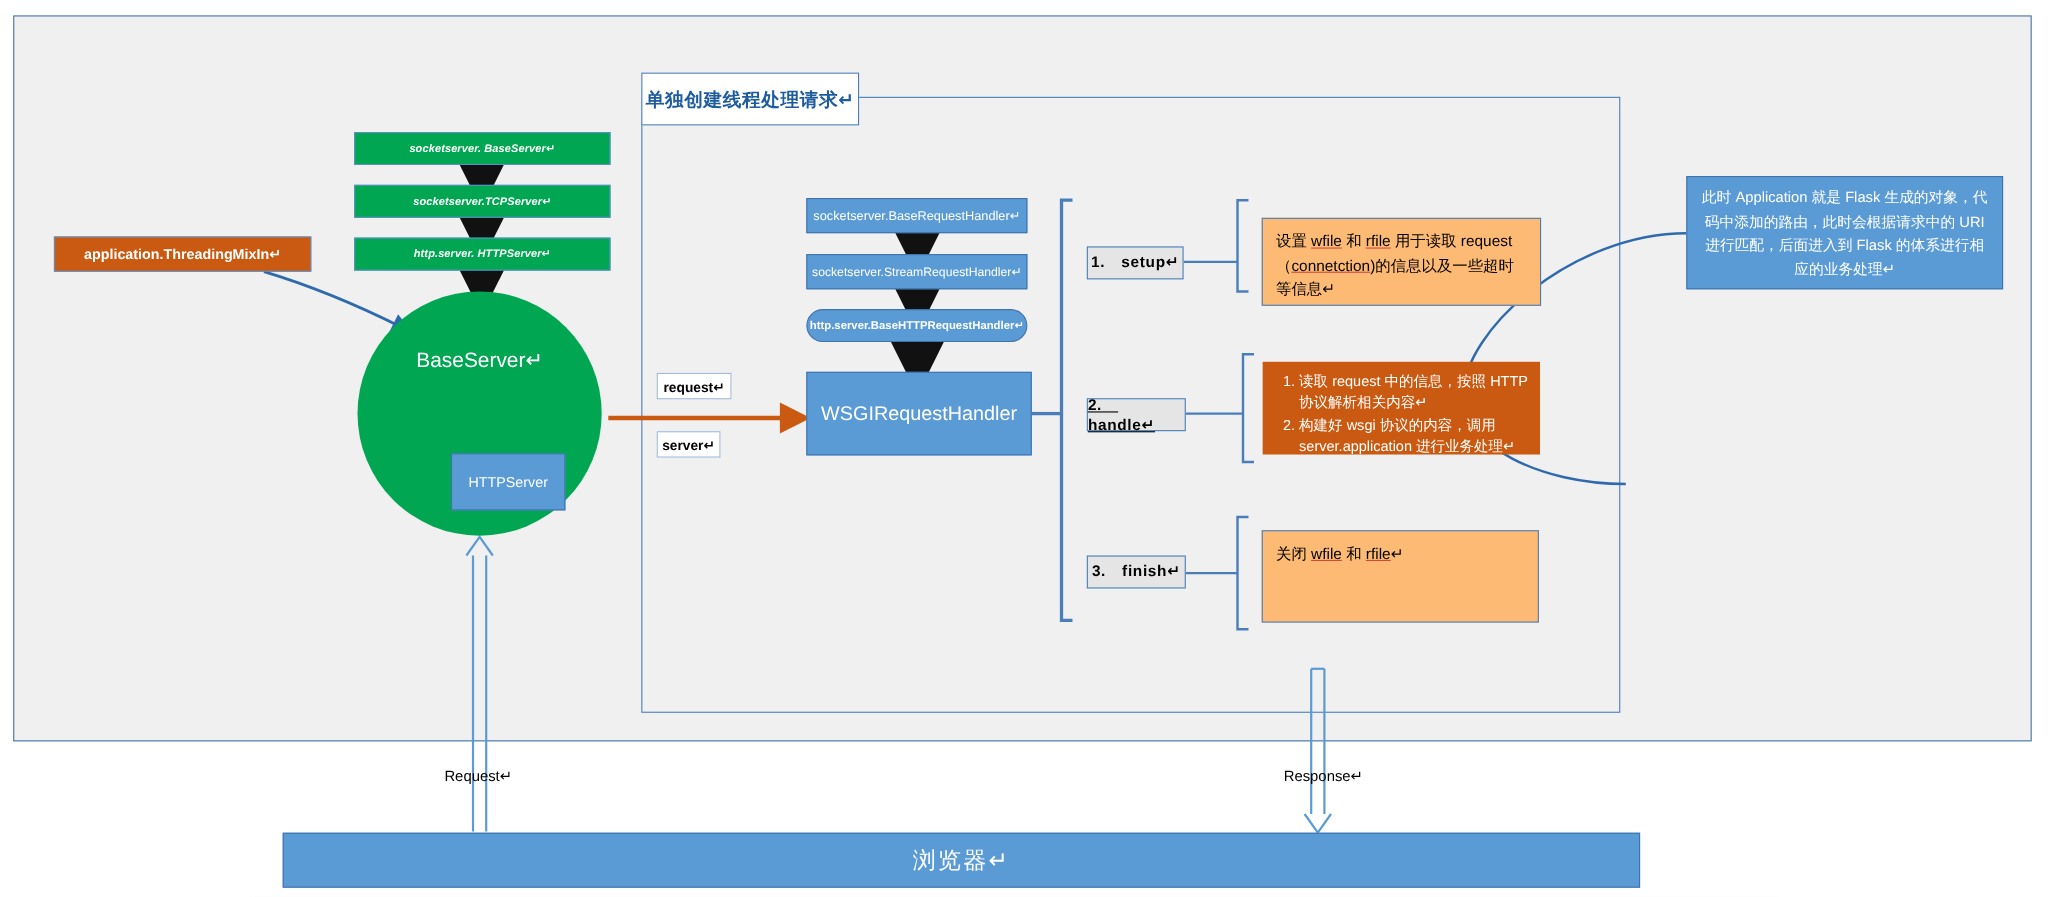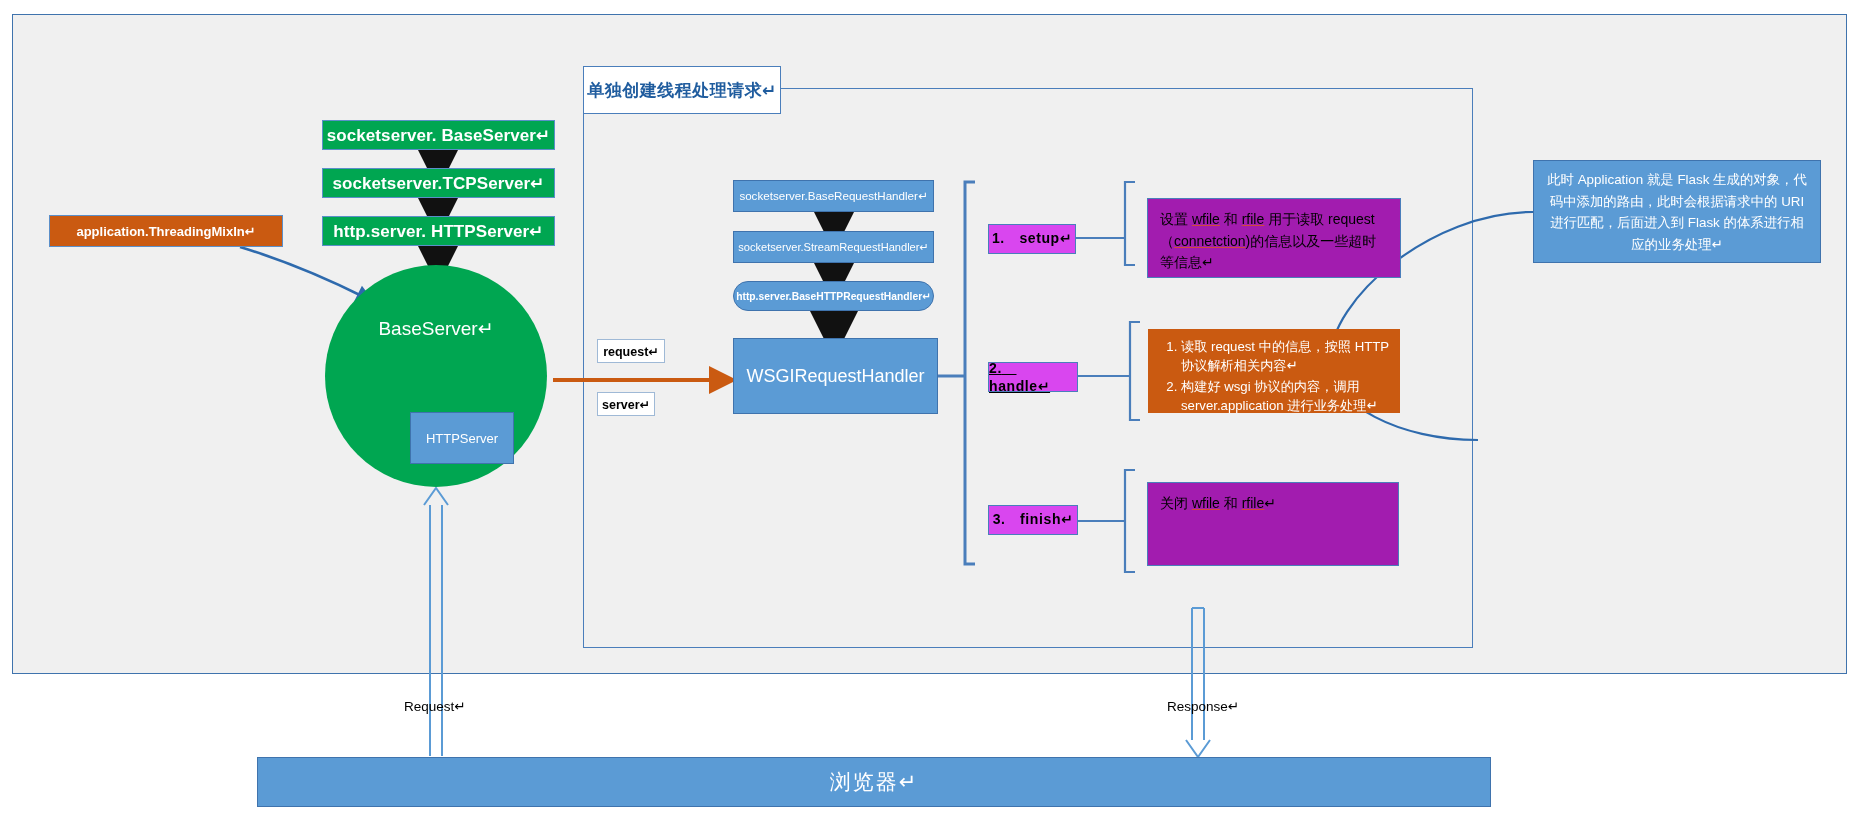--- a/index.html
+++ b/index.html
@@ -50,22 +50,23 @@
     letter-spacing: .5px;
   }
 
   
   .green-box {
     background: #00a651;
     border: 1px solid #5b8fc9;
     color: #ffffff;
     font-weight: bold;
     display: flex; align-items: center; justify-content: center;
-    font-size: 17px;
+    font-size: 10px;
     letter-spacing: .1px;
+    font-style: italic;
   }
   .orange-box {
     background: #ca5a11;
     border: 1px solid #5b8fc9;
     color: #ffffff;
     font-weight: bold;
     display: flex; align-items: center; justify-content: center;
     font-size: 13px;
   }
   .blue-box {
@@ -121,35 +122,35 @@
     color: #000000;
     font-size: 12.5px;
     font-weight: bold;
     display: flex; align-items: center; justify-content: center;
   }
   .lbl-request { left: 597px; top: 339px; width: 68px; height: 24px; }
   .lbl-server  { left: 597px; top: 392px; width: 58px; height: 24px; }
 
   
   .step-box {
-    background: #d946ef;
+    background: #e5e5e5;
     border: 1px solid #4a7ebb;
     color: #000000;
     font-size: 14px;
     font-weight: bold;
     display: flex; align-items: center; justify-content: center;
     letter-spacing: .6px;
   }
   .step1 { left: 988px; top: 224px; width: 88px; height: 30px; }
   .step2 { left: 988px; top: 362px; width: 90px; height: 30px; text-decoration: underline; }
   .step3 { left: 988px; top: 505px; width: 90px; height: 30px; }
 
   
   .desc-box {
-    background: #a21caf;
+    background: #fdba74;
     border: 1px solid #4a7ebb;
     font-size: 14px;
     line-height: 1.55;
     color: #000000;
     padding: 10px 12px;
   }
   .desc1 { left: 1147px; top: 198px; width: 254px; height: 80px; }
   .desc3 { left: 1147px; top: 482px; width: 252px; height: 84px; }
   .desc2 {
     left: 1148px; top: 329px; width: 252px; height: 84px;

